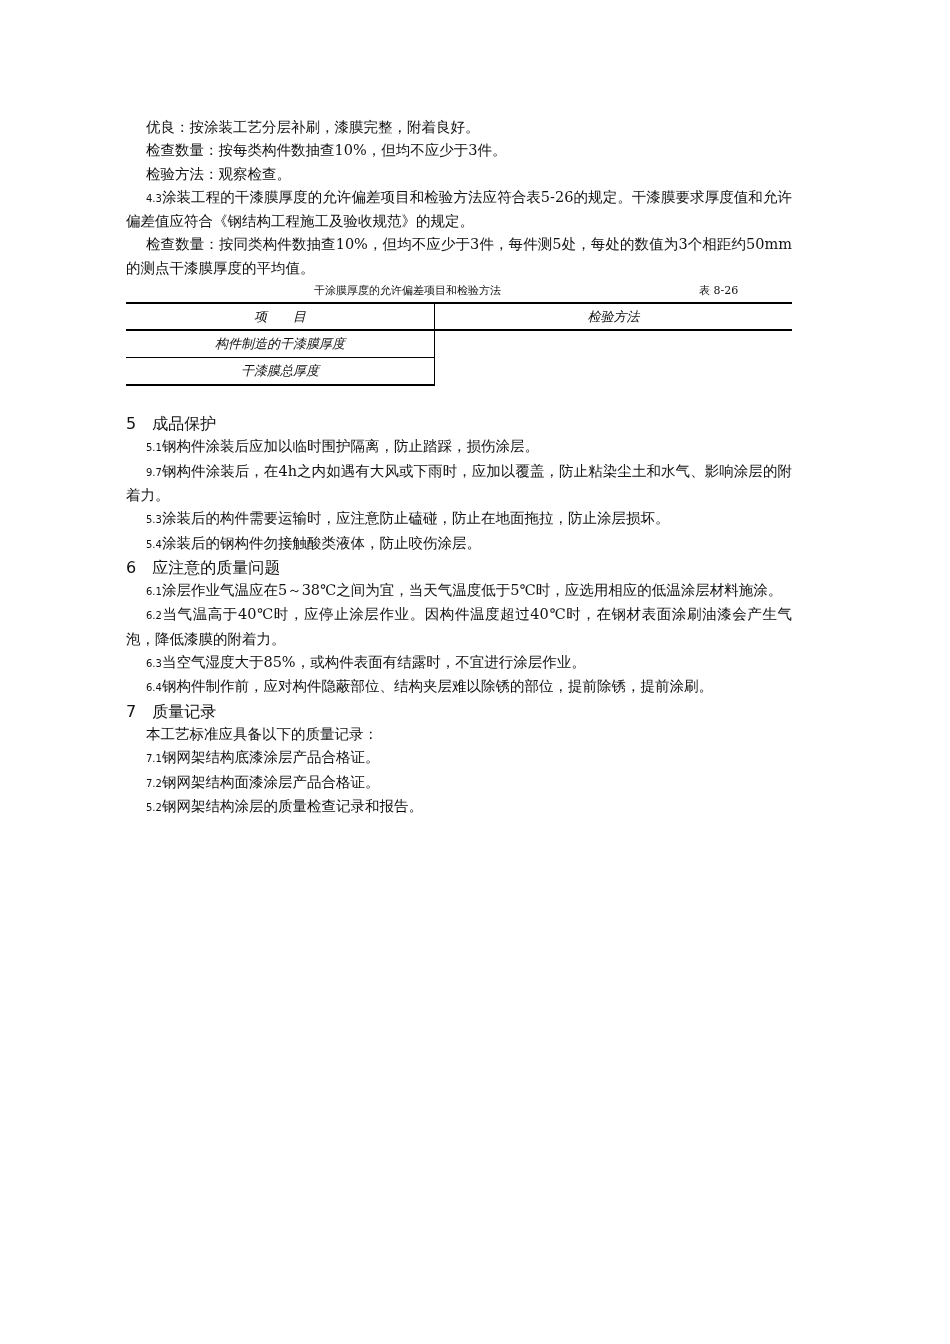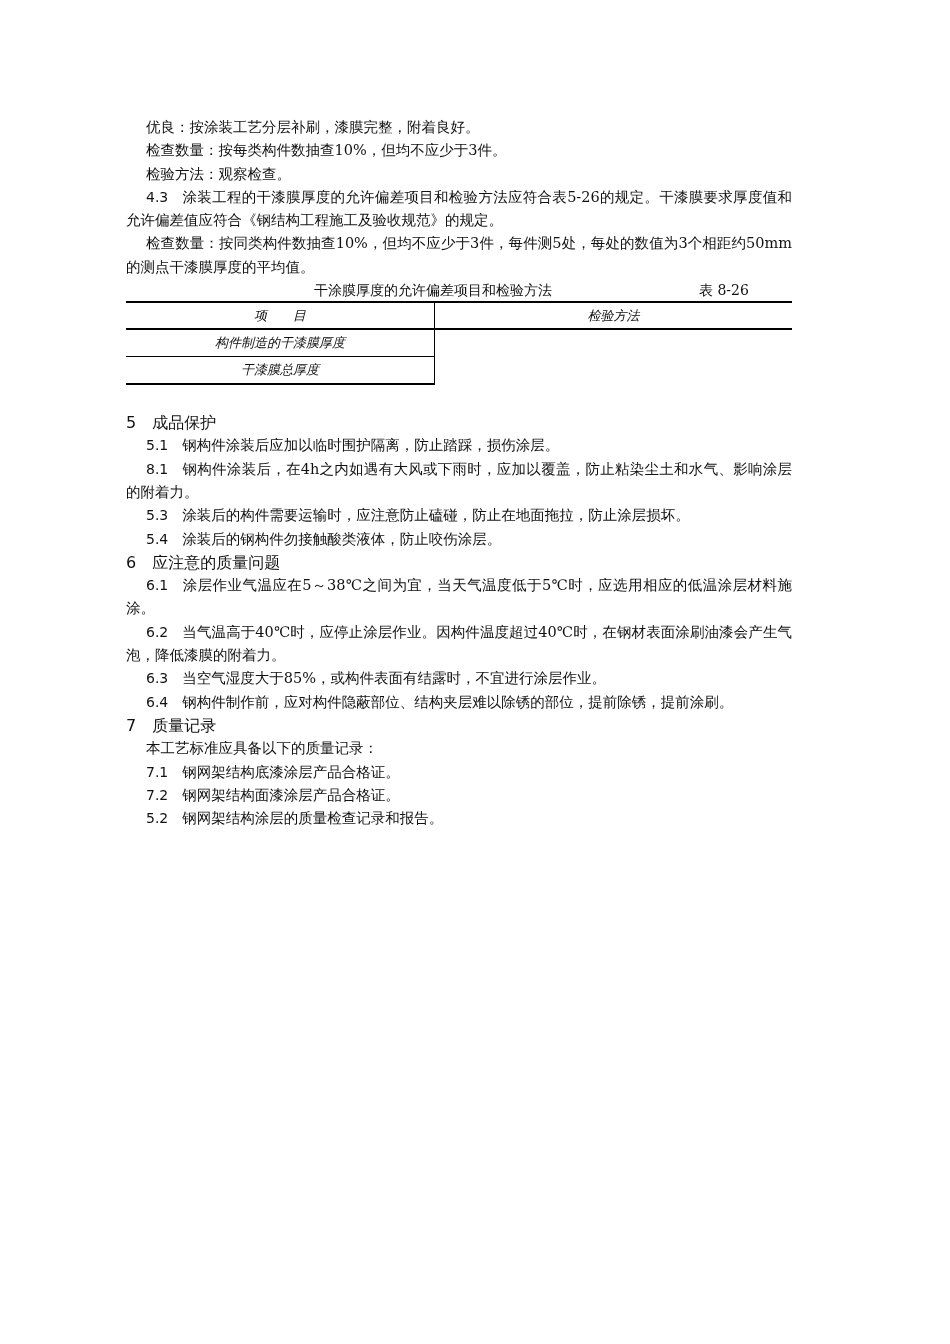--- a/index.html
+++ b/index.html
@@ -1,24 +1,24 @@
 <!DOCTYPE html>
 <html><head>
 <meta charset="utf-8">
 <style>
   html, body { margin: 0; padding: 0; background: #ffffff; }
   body { width: 950px; height: 1344px; position: relative; overflow: hidden;
          font-family: "DejaVu Serif", "Liberation Serif", serif; color: #111; }
   .page { position: absolute; left: 126px; top: 116px; width: 666px; }
   .p { font-size: 14.5px; line-height: 23.3px; margin: 0; text-align: justify; }
   .ind { text-indent: 20px; }
-  .num { font-family: "DejaVu Sans", "Liberation Sans", sans-serif; font-size: 14px; margin-right: 14px; }
+  .num { font-family: "DejaVu Sans", "Liberation Sans", sans-serif; font-size: 10px; }
   .sec { font-family: "DejaVu Sans", "Liberation Sans", sans-serif; font-size: 16px; line-height: 23.3px; margin: 0; }
   .sec .snum { margin-right: 16px; }
-  .caption { position: relative; height: 22px; font-family: "DejaVu Sans", "Liberation Sans", sans-serif; font-size: 14px; line-height: 22px; }
+  .caption { position: relative; height: 22px; font-family: "DejaVu Sans", "Liberation Sans", sans-serif; font-size: 11px; line-height: 22px; }
   .caption .title { position: absolute; left: 188px; top: 0; }
   .caption .tno { position: absolute; left: 573px; top: 0; font-family: "DejaVu Serif", serif; }
   table.t { width: 666px; border-collapse: collapse; font-size: 13px; font-style: italic; }
   table.t td, table.t th { font-weight: normal; text-align: center; padding: 0; height: 26px; }
   table.t thead th { border-top: 2.5px solid #000; border-bottom: 2.5px solid #000; height: 25px; }
   table.t .c1 { width: 308px; border-right: 1px solid #000; }
   table.t tbody tr:first-child td.c1 { border-bottom: 1px solid #000; }
   table.t tbody tr:last-child td { border-bottom: 2.5px solid #000; }
   .gap { height: 26px; }
 </style>
@@ -53,21 +53,21 @@
       <tr>
         <td class="c1">干漆膜总厚度</td>
       </tr>
     </tbody>
   </table>
 
   <div class="gap"></div>
 
   <p class="sec"><span class="snum">5</span><span>成品保护</span></p>
   <p class="p ind"><span class="num">5.1</span><span>钢构件涂装后应加以临时围护隔离，防止踏踩，损伤涂层。</span></p>
-  <p class="p ind"><span class="num">8.1</span><span>钢构件涂装后，在4h之内如遇有大风或下雨时，应加以覆盖，防止粘染尘土和水气、影响涂层的附着力。</span></p>
+  <p class="p ind"><span class="num">9.7</span><span>钢构件涂装后，在4h之内如遇有大风或下雨时，应加以覆盖，防止粘染尘土和水气、影响涂层的附着力。</span></p>
   <p class="p ind"><span class="num">5.3</span><span>涂装后的构件需要运输时，应注意防止磕碰，防止在地面拖拉，防止涂层损坏。</span></p>
   <p class="p ind"><span class="num">5.4</span><span>涂装后的钢构件勿接触酸类液体，防止咬伤涂层。</span></p>
 
   <p class="sec"><span class="snum">6</span><span>应注意的质量问题</span></p>
   <p class="p ind"><span class="num">6.1</span><span>涂层作业气温应在5～38℃之间为宜，当天气温度低于5℃时，应选用相应的低温涂层材料施涂。</span></p>
   <p class="p ind"><span class="num">6.2</span><span>当气温高于40℃时，应停止涂层作业。因构件温度超过40℃时，在钢材表面涂刷油漆会产生气泡，降低漆膜的附着力。</span></p>
   <p class="p ind"><span class="num">6.3</span><span>当空气湿度大于85%，或构件表面有结露时，不宜进行涂层作业。</span></p>
   <p class="p ind"><span class="num">6.4</span><span>钢构件制作前，应对构件隐蔽部位、结构夹层难以除锈的部位，提前除锈，提前涂刷。</span></p>
 
   <p class="sec"><span class="snum">7</span><span>质量记录</span></p>

